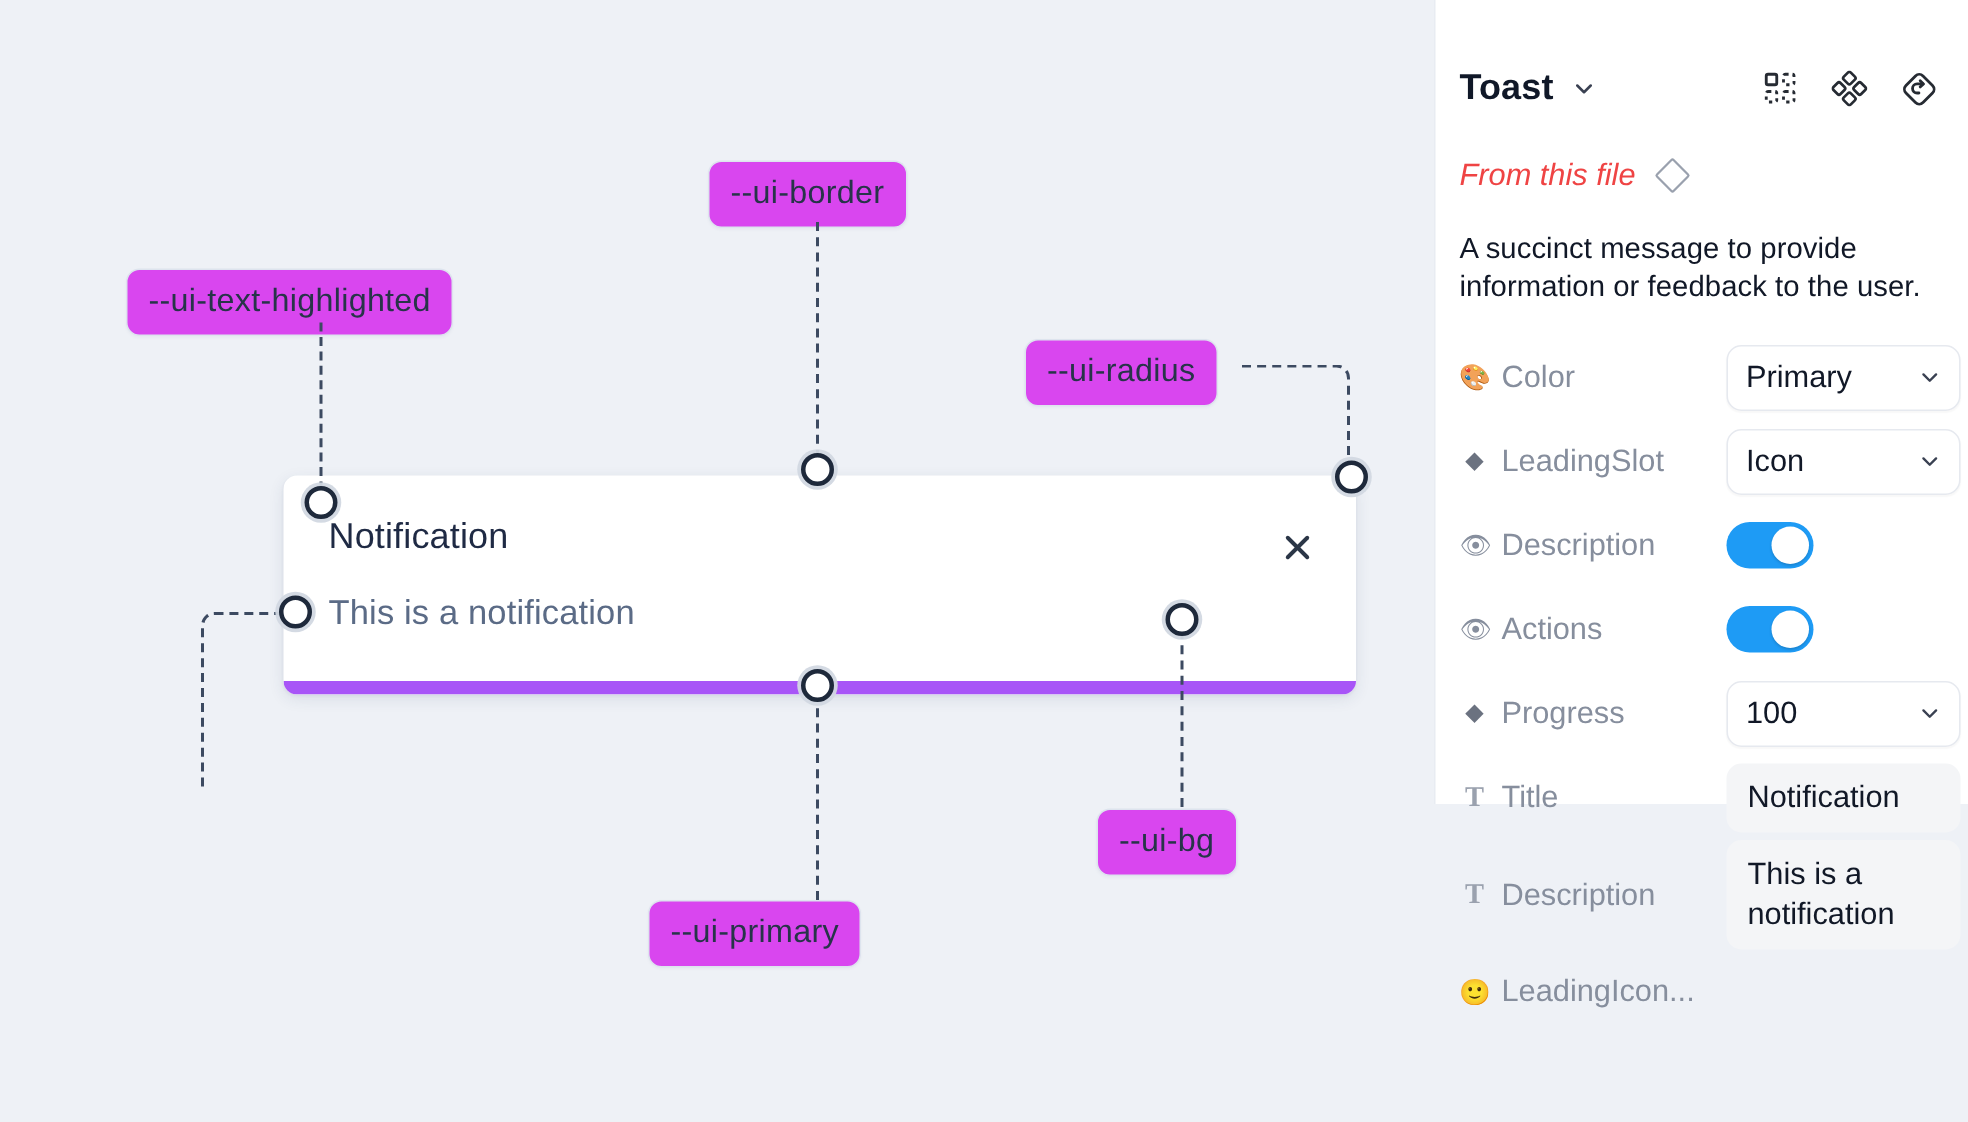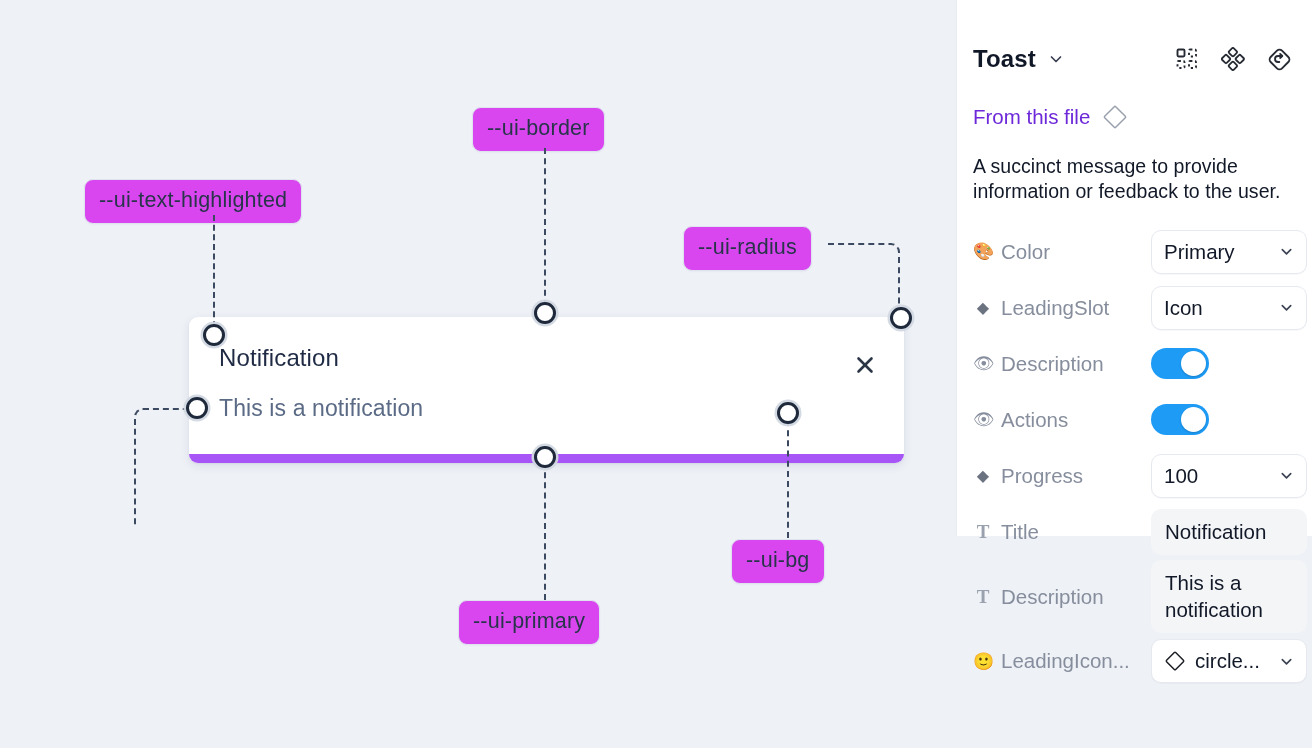--- a/index.html
+++ b/index.html
@@ -124,21 +124,21 @@
   #panel-header-icons {
     margin-left: auto; display: flex; align-items: center; gap: 22px;
     padding-right: 4px;
   }
   .hdr-icon { cursor: pointer; display: flex; align-items: center; justify-content: center; }
 
   #from-file-row {
     display: flex; align-items: center; gap: 12px;
     height: 34px; margin-top: 12px; margin-bottom: 2px;
   }
-  #from-file-label { font-size: 20.5px; color: #6d28d9; }
+  #from-file-label { font-size: 20.5px; color: #ef4444; font-style: italic; }
 
   #panel-desc {
     font-size: 19.5px; line-height: 1.28;
     color: #111827; margin-top: 20px; margin-bottom: 20px;
     letter-spacing: .05px;
   }
 
   .prop-row {
     display: flex; align-items: center;
     min-height: 56px;
@@ -235,21 +235,21 @@
     <div class="handle" style="left:534px; top:302px;"></div>
     <div class="handle" style="left:890px; top:307px;"></div>
     <div class="handle" style="left:186px; top:397px;"></div>
     <div class="handle" style="left:777px; top:402px;"></div>
     <div class="handle" style="left:534px; top:446px;"></div>
 
     <div class="pill" style="left:472px; top:107px;">--ui-border</div>
     <div class="pill" style="left:84px; top:179px;">--ui-text-highlighted</div>
     <div class="pill" style="left:683px; top:226px;">--ui-radius</div>
     <div class="pill" style="left:731px; top:539px;">--ui-bg</div>
-    <div class="pill" style="left:458px; top:600px;">--ui-primary</div>
+    <div class="pill" style="left:432px; top:600px;">--ui-primary</div>
   </div>
 
   <div id="panel">
 
     <div id="panel-header">
       <span id="panel-title">Toast</span>
       <span id="panel-title-caret">
         <svg width="16" height="16" viewBox="0 0 16 16" fill="none" stroke="#3a4152" stroke-width="1.7" stroke-linecap="round" stroke-linejoin="round">
           <polyline points="3.5,6 8,10.5 12.5,6"></polyline>
         </svg>
@@ -386,31 +386,16 @@
       <div class="prop-ctl">
         <div class="textbox two-line">This is a notification</div>
       </div>
     </div>
 
     <div class="prop-row">
       <div class="prop-label">
         <span class="prop-ico">🙂</span>
         <span>LeadingIcon...</span>
       </div>
-      <div class="prop-ctl">
-        <div class="select">
-          <span class="sel-diamond">
-            <svg width="22" height="22" viewBox="0 0 24 24" fill="none" stroke="#1a1d23" stroke-width="1.6">
-              <rect x="5" y="5" width="14" height="14" rx="1" transform="rotate(45 12 12)"></rect>
-            </svg>
-          </span>
-          <span class="sel-val">circle...</span>
-          <span class="sel-caret">
-            <svg width="15" height="15" viewBox="0 0 16 16" fill="none" stroke="#3a4152" stroke-width="1.7" stroke-linecap="round" stroke-linejoin="round">
-                <polyline points="3.5,6 8,10.5 12.5,6"></polyline>
-              </svg>
-          </span>
-        </div>
-      </div>
     </div>
 
   </div>
 </div>
 
 </body></html>

